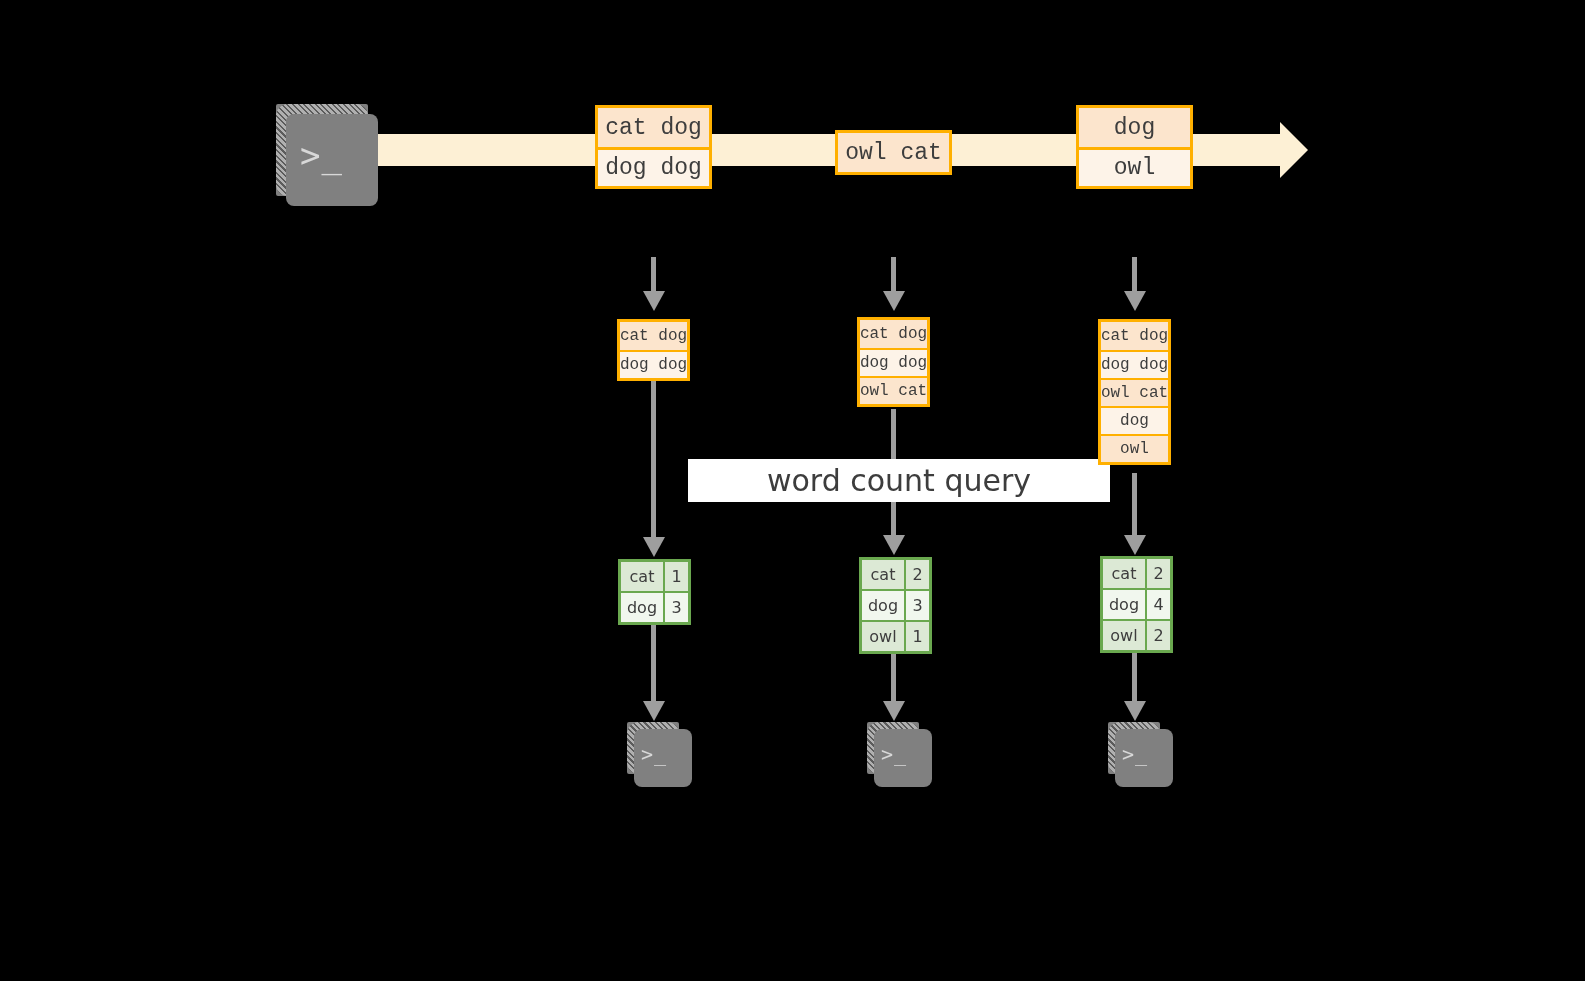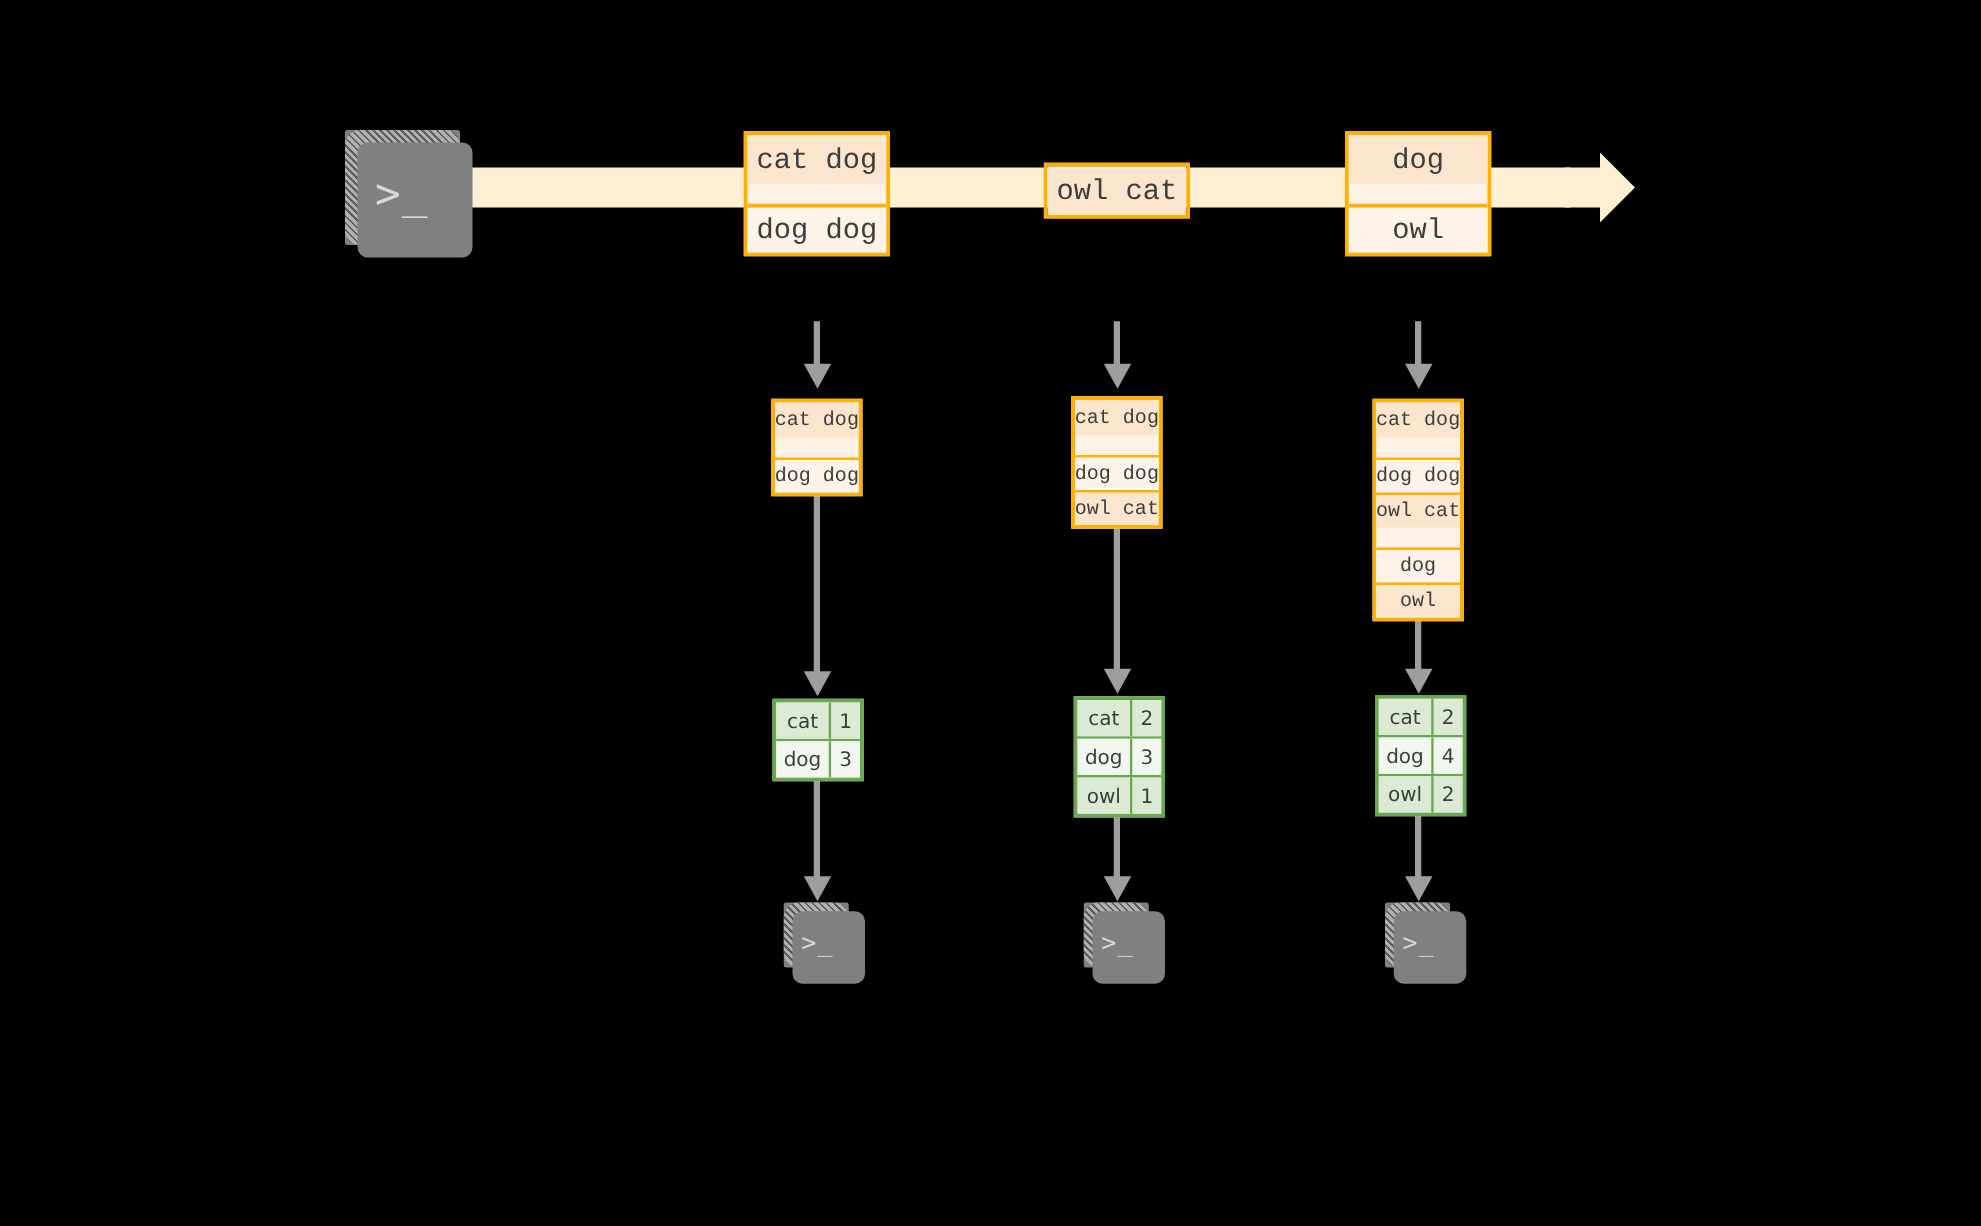--- a/index.html
+++ b/index.html
@@ -87,21 +87,21 @@
   .rec-row {
     box-sizing: border-box;
     display: flex;
     align-items: center;
     justify-content: center;
     color: #3d3d3d;
     white-space: nowrap;
     font-family: Liberation Mono, monospace;
   }
   .rec-row.shade-a { background: #fce5cd; }
-  .rec-row.shade-b { background: #fdf3e8; margin-top: 16px; }
+  .rec-row.shade-b { background: #fdf3e8; }
   .rec-row + .rec-row { border-top: 3px solid #ffb000; }
 
   
   .rec-top { }
   .rec-top .rec-row { height: 39px; font-size: 23px; padding: 0 14px; }
 
   
   .snap {
     position: absolute;
     box-sizing: border-box;
@@ -110,21 +110,21 @@
     z-index: 4;
   }
   .snap .rec-row { height: 28px; font-size: 16px; padding: 0 8px; }
   .snap .rec-row + .rec-row { border-top: 2px solid #ffb000; }
 
   
   .res-table {
     position: absolute;
     box-sizing: border-box;
     border: 3px solid #6aa84f;
-    background: #e5e5e5;
+    background: #a21caf;
     z-index: 4;
   }
   .res-row {
     display: flex;
     height: 29px;
   }
   .res-row + .res-row { border-top: 2px solid #6aa84f; }
   .res-row.shade-a .res-word, .res-row.shade-a .res-count { background: #dce9d5; }
   .res-row.shade-b .res-word, .res-row.shade-b .res-count { background: #f1f7ee; }
   .res-word {
@@ -316,14 +316,17 @@
 
   <div class="conn-line" style="left:1132px; top:651px; height:62px;"></div>
   <div class="conn-head" style="left:1124px; top:701px;"></div>
 
   <div class="terminal terminal-small" style="left:1098px; top:712px;">
     <div class="terminal-hatch"></div>
     <div class="terminal-body"></div>
     <div class="terminal-glyph">&gt;_</div>
   </div>
 
+  <div class="query-band">
+    <span class="query-band-label">word count query</span>
+  </div>
 
 </div>
 
 </body></html>

